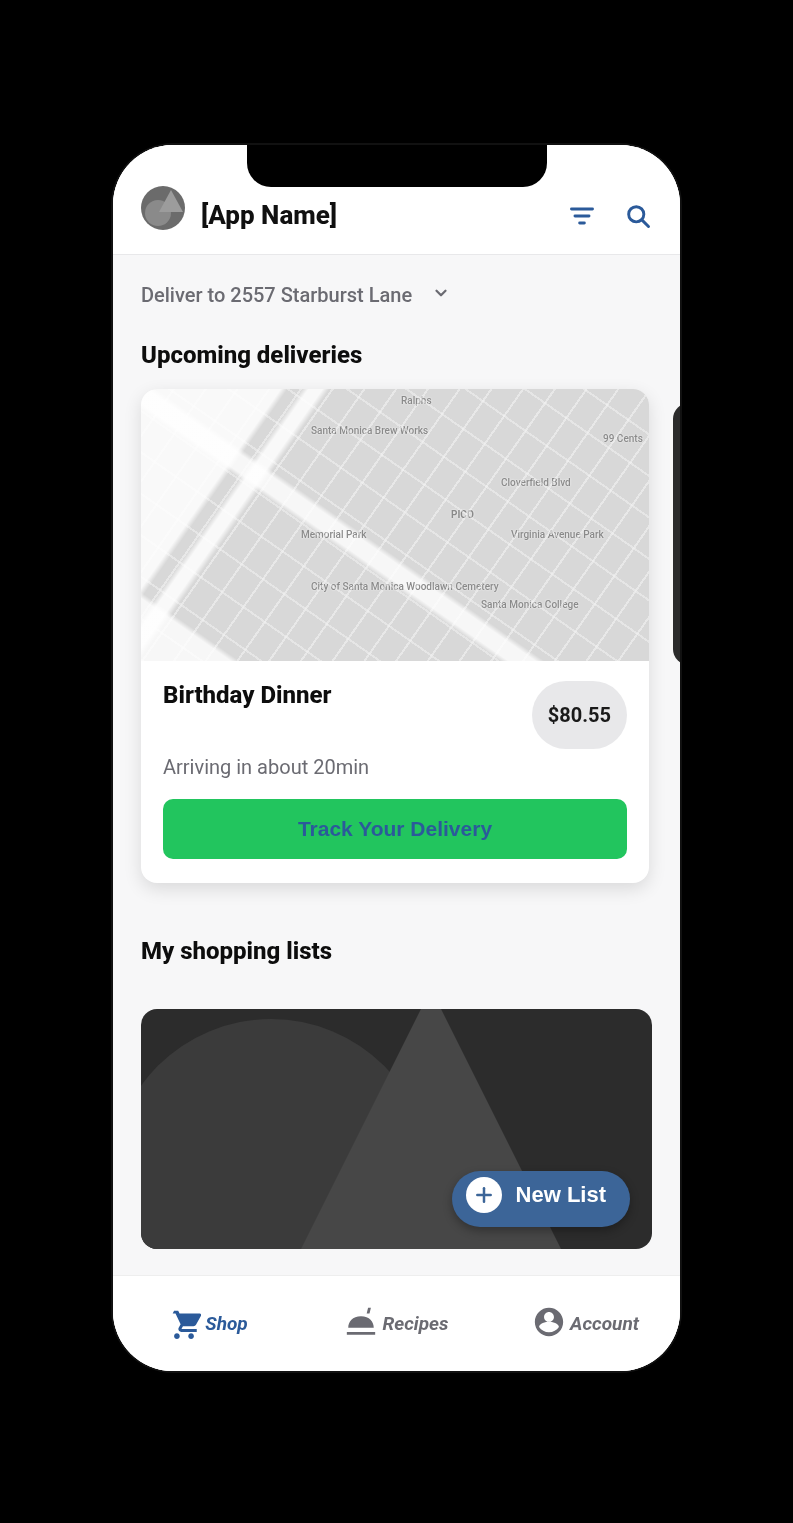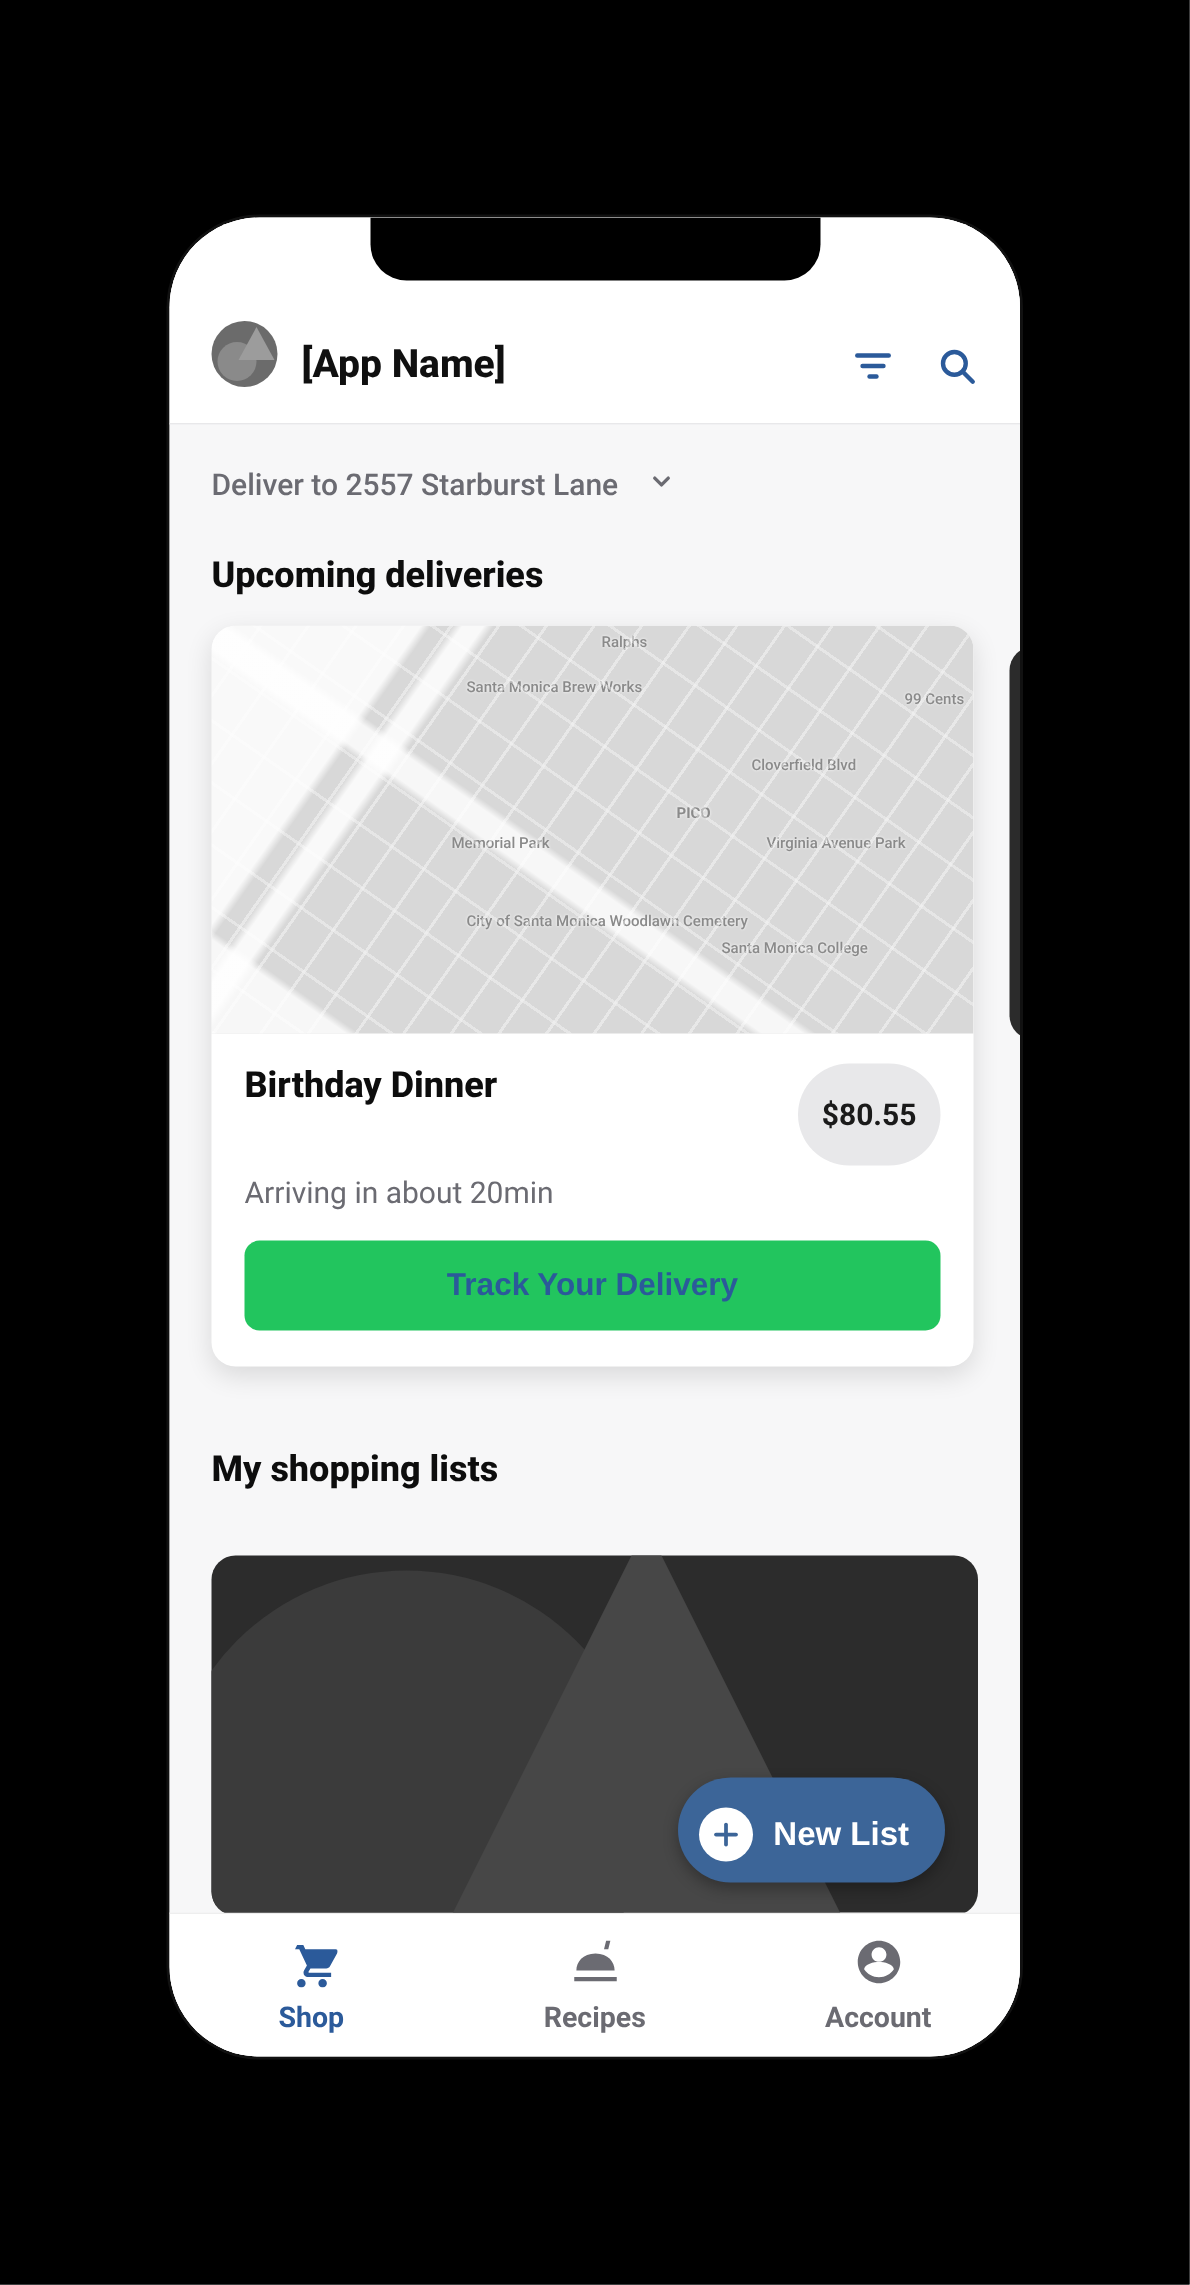--- a/index.html
+++ b/index.html
@@ -35,21 +35,21 @@
   }
   .screen {
     position: absolute;
     inset: 0;
     display: flex;
     flex-direction: column;
     background: #f7f7f8;
   }
   
   .header {
-    height: 138px;
+    height: 110px;
     background: #fff;
     display: flex;
     align-items: flex-end;
     padding: 0 28px 24px 28px;
     gap: 16px;
     border-bottom: 1px solid #e8e8ea;
   }
   .logo {
     width: 44px; height: 44px;
     border-radius: 50%;
@@ -206,21 +206,21 @@
   }
   .new-list-btn {
     position:absolute;
     right:22px;
     bottom:22px;
     z-index:5;
     background:#3c6598;
     color:#fff;
     border:none;
     border-radius:999px;
-    padding:20px 24px 14px 14px;
+    padding:6px 24px 14px 14px;
     display:flex;
     align-items:center;
     gap:14px;
     font-size:22px;
     font-weight:700;
     cursor:pointer;
     box-shadow:0 4px 10px rgba(0,0,0,0.3);
   }
   .plus-circle {
     width:36px;height:36px;border-radius:50%;background:#fff;
@@ -230,25 +230,26 @@
   
   .bottom-nav {
     height:96px;
     background:#fff;
     display:flex;
     border-top:1px solid #eee;
   }
   .nav-item {
     flex:1;
     display:flex;
-    flex-direction:column;
+    flex-direction:row;
     align-items:center;
     justify-content:center;
     gap:4px;
     cursor:pointer;
+    font-style:italic;
   }
   .nav-item svg{width:34px;height:34px;}
   .nav-label{font-size:19px;font-weight:700;}
   .nav-active{color:#2b5a9a;}
   .nav-inactive{color:#6b6b72;}
 </style>
 </head>
 <body>
 
 <div class="phone">

